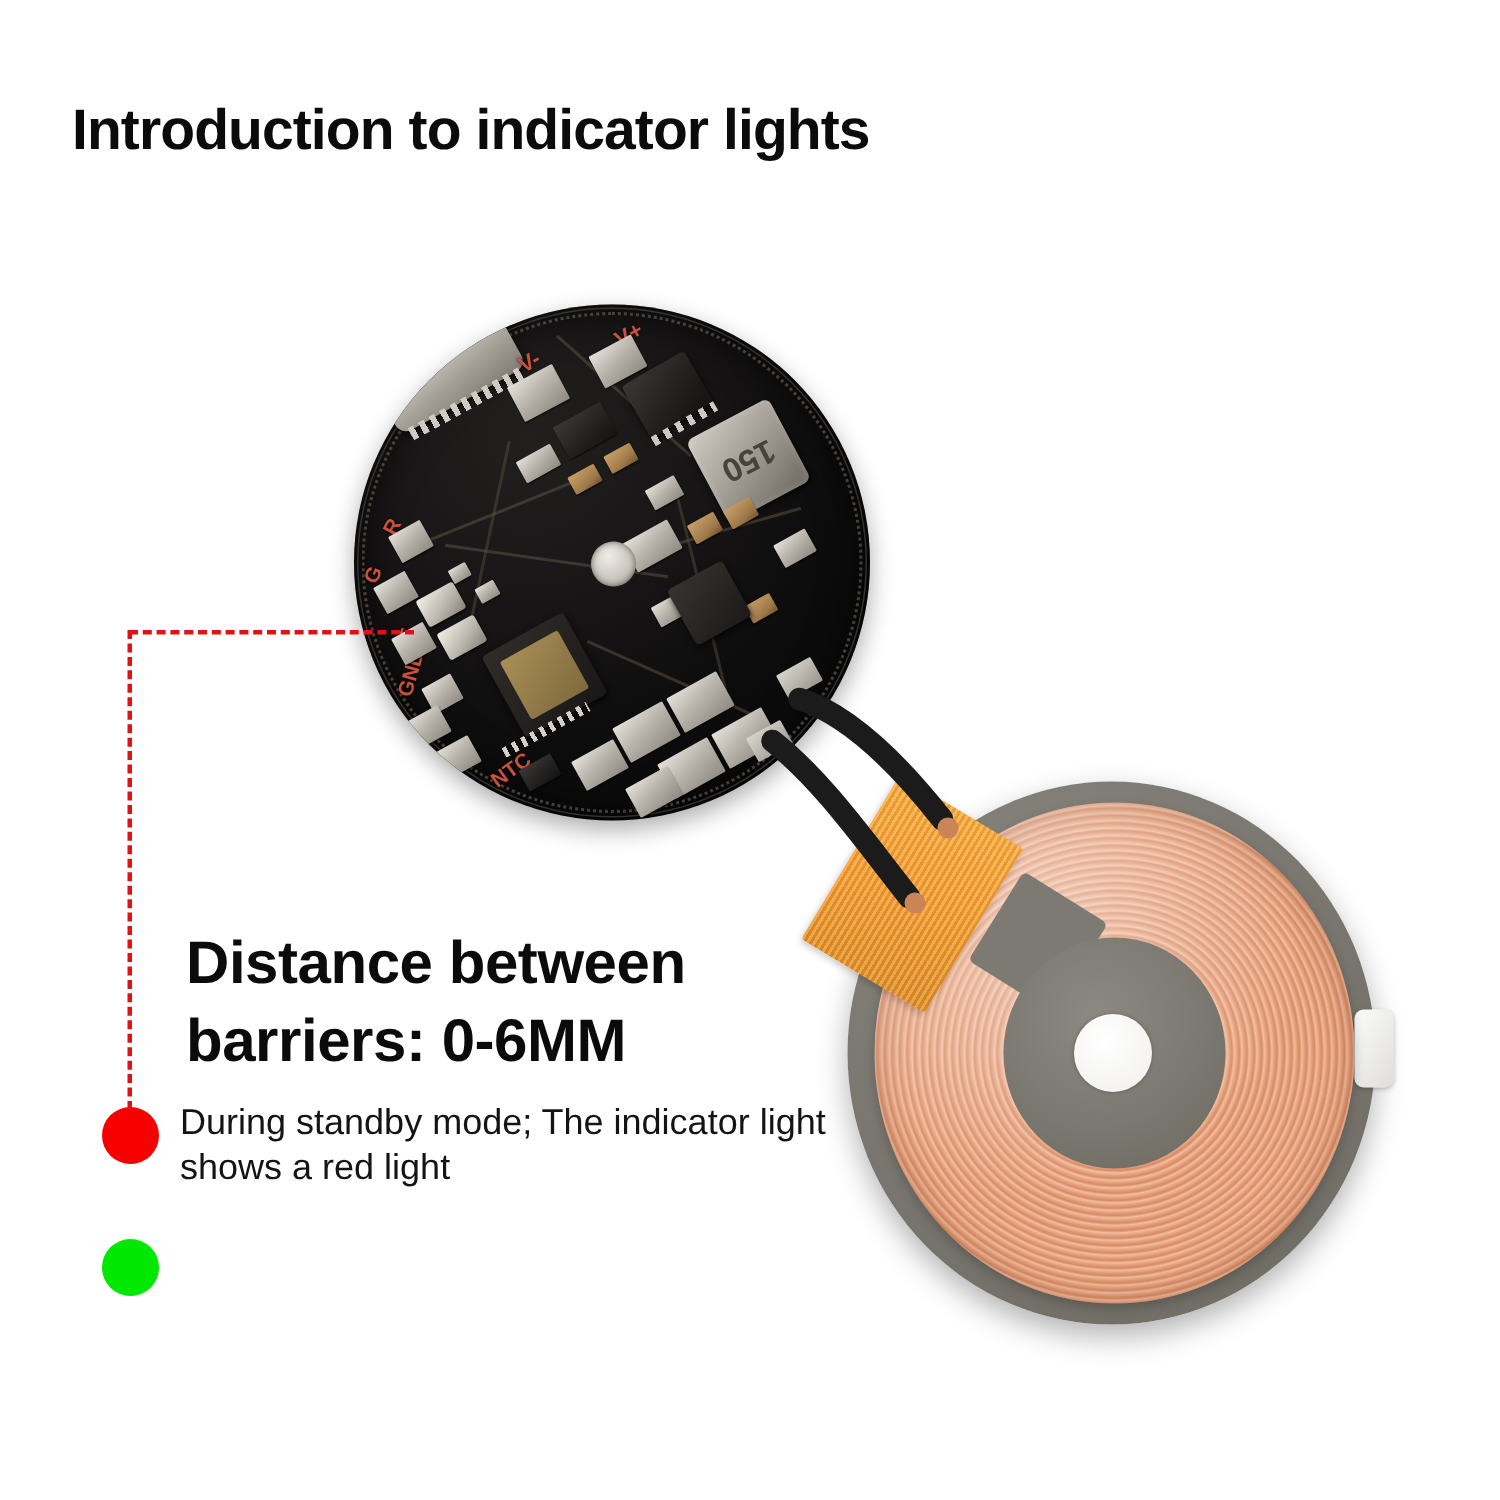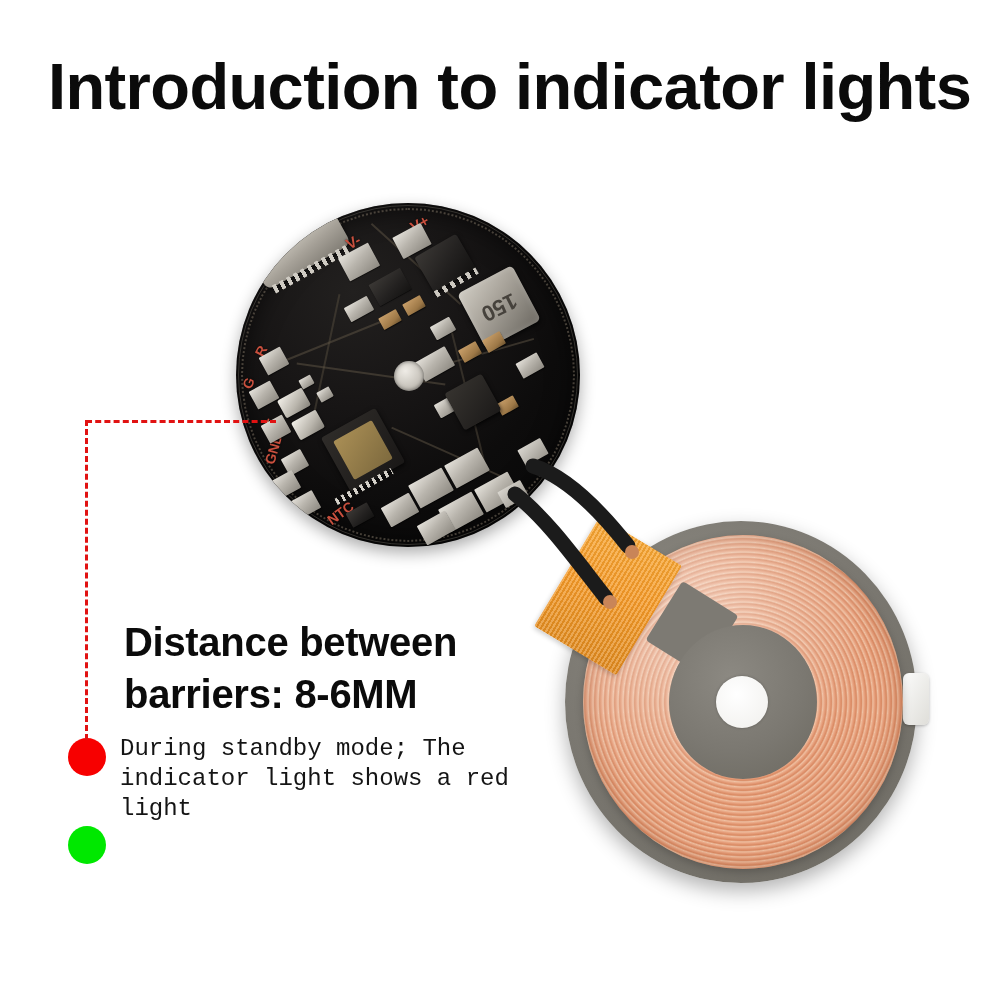--- a/index.html
+++ b/index.html
@@ -6,21 +6,21 @@
   body{
     width:1000px;height:1000px;background:#ffffff;overflow:hidden;
     font-family:"Liberation Sans", sans-serif;
     -webkit-font-smoothing:antialiased;
   }
   #page{position:relative;width:1000px;height:1000px;background:#fff;}
 
   
   #title{
     position:absolute;left:48px;top:57px;width:920px;
-    font-size:65px;font-weight:bold;color:#0b0b0b;
+    font-size:38px;font-weight:bold;color:#0b0b0b;
     letter-spacing:-0.6px;line-height:60px;white-space:nowrap;
   }
 
   
   #pcb{
     position:absolute;left:236px;top:203px;width:344px;height:344px;
     border-radius:50%;
     background:
       radial-gradient(circle at 34% 26%, #22201f 0%, #171515 34%, #0d0c0c 62%, #070707 100%);
     box-shadow:0 6px 16px rgba(0,0,0,.33), inset 0 0 30px rgba(0,0,0,.85);
@@ -166,21 +166,21 @@
     position:absolute;left:96px;top:80px;width:66px;height:70px;
     transform:rotate(32deg);background:#7d7a73;border-radius:4px;
   }
 
   
   #headline{
     position:absolute;left:124px;top:616px;width:430px;
     font-size:40px;font-weight:bold;color:#0b0b0b;line-height:52px;
     letter-spacing:-0.3px;
   }
-  .bullet-row{position:absolute;display:flex;align-items:flex-start;font-family:Liberation Mono, monospace;}
+  .bullet-row{position:absolute;display:flex;align-items:flex-start;}
   .dot{width:38px;height:38px;border-radius:50%;flex:0 0 38px;margin-top:4px;}
   .dot.red{background:#f70000;}
   .dot.green{background:#00e800;}
   .btext{margin-left:14px;font-size:24px;line-height:30px;color:#141414;width:452px;}
   #bullet1{left:68px;top:734px;}
   #bullet2{left:68px;top:822px;}
 </style>
 </head>
 <body>
 
@@ -286,21 +286,21 @@
     </div>
     <div id="coilgap"></div>
     <div id="innerferrite"></div>
     <div id="innerhole"></div>
     <div id="tape"></div>
   </div>
 
   <div id="dash-h"></div>
   <div id="dash-v"></div>
 
-  <div id="headline">Distance between barriers: 8-6MM</div>
+  <div id="headline">Distance between barriers: 0-6MM</div>
 
   <div class="bullet-row" id="bullet1">
     <div class="dot red"></div>
     <div class="btext">During standby mode; The indicator light shows a red light</div>
   </div>
 
   <div class="bullet-row" id="bullet2">
     <div class="dot green"></div>
   </div>
 

